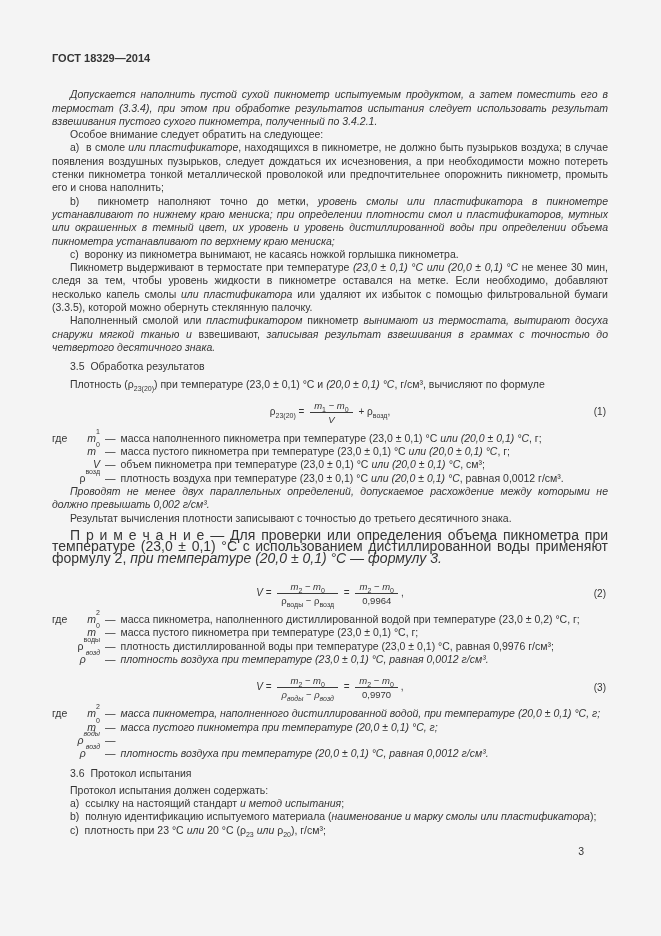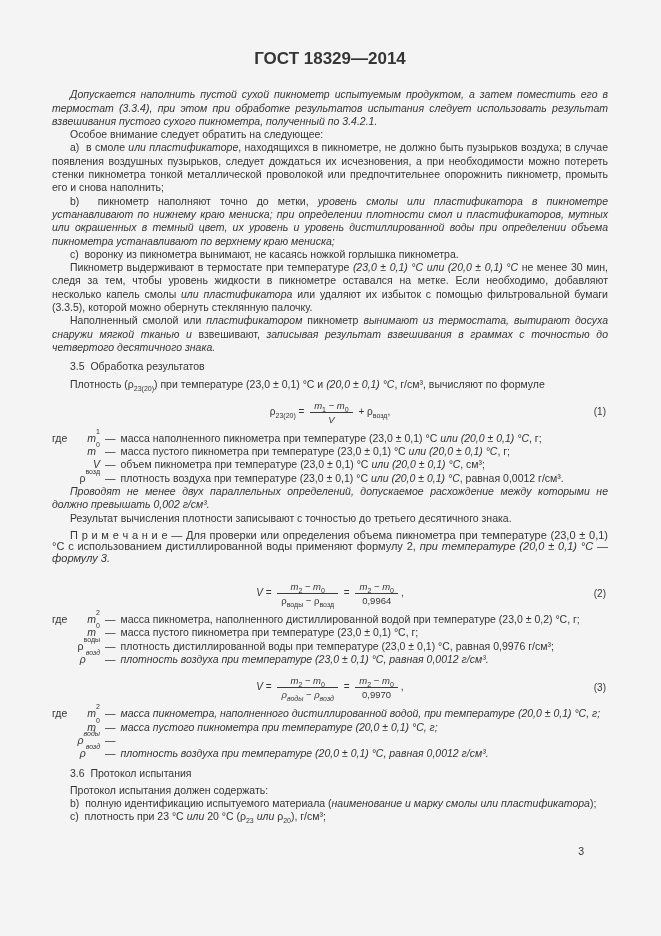--- a/index.html
+++ b/index.html
@@ -9,29 +9,29 @@
     box-sizing:border-box;
     padding:52px 53px 0 52px;
     background:#f4f4f4;
     overflow:hidden;
     font-family:"Liberation Sans", sans-serif;
     color:#353535;
     font-size:10.5px;
     line-height:13.3px;
   }
   .doc-header{
-    text-align:center;
+    text-align:left;
     font-weight:bold;
-    font-size:17px;
+    font-size:11px;
     margin-bottom:23px;
   }
   .p{text-align:justify;text-indent:18px;margin:0;}
   .heading{font-weight:normal;text-indent:18px;margin:6px 0 4px 0;}
   .note{
-    font-size:11px;line-height:11.4px;
+    font-size:14px;line-height:11.4px;
     text-align:justify;text-indent:18px;
     margin:5px 0 17px 0;
   }
   .it{font-style:italic;}
   sub{font-size:7px;line-height:0;}
   .formula-row{
     position:relative;
     text-align:center;
     margin:9px 0 7px 0;
     font-size:10px;
@@ -181,17 +181,18 @@
       <div class="def">
         <span class="term">
           <span class="it">ρ</span>
           <sub class="it">возд</sub>
         </span>
         <span class="dash">—</span>
         <span class="desc"><span class="it">плотность воздуха при температуре (20,0 ± 0,1) °С, равная 0,0012 г/см³.</span></span>
       </div>
       <div class="heading"><span>3.6&nbsp; Протокол испытания</span></div>
       <div class="p"><span>Протокол испытания должен содержать:</span></div>
+      <div class="p"><span>a)&nbsp; ссылку на настоящий стандарт </span><span class="it">и метод испытания</span><span>;</span></div>
       <div class="p"><span>b)&nbsp; полную идентификацию испытуемого материала (</span><span class="it">наименование и марку смолы или пластификатора</span><span>);</span></div>
       <div class="p"><span>c)&nbsp; плотность при 23 °С </span><span class="it">или</span><span> 20 °С (ρ</span><sub>23</sub><span> </span><span class="it">или</span><span> ρ</span><sub>20</sub><span>), г/см³;</span></div>
     </div>
   <div class="pagenum">3</div>
 </div>
 
 </body></html>

